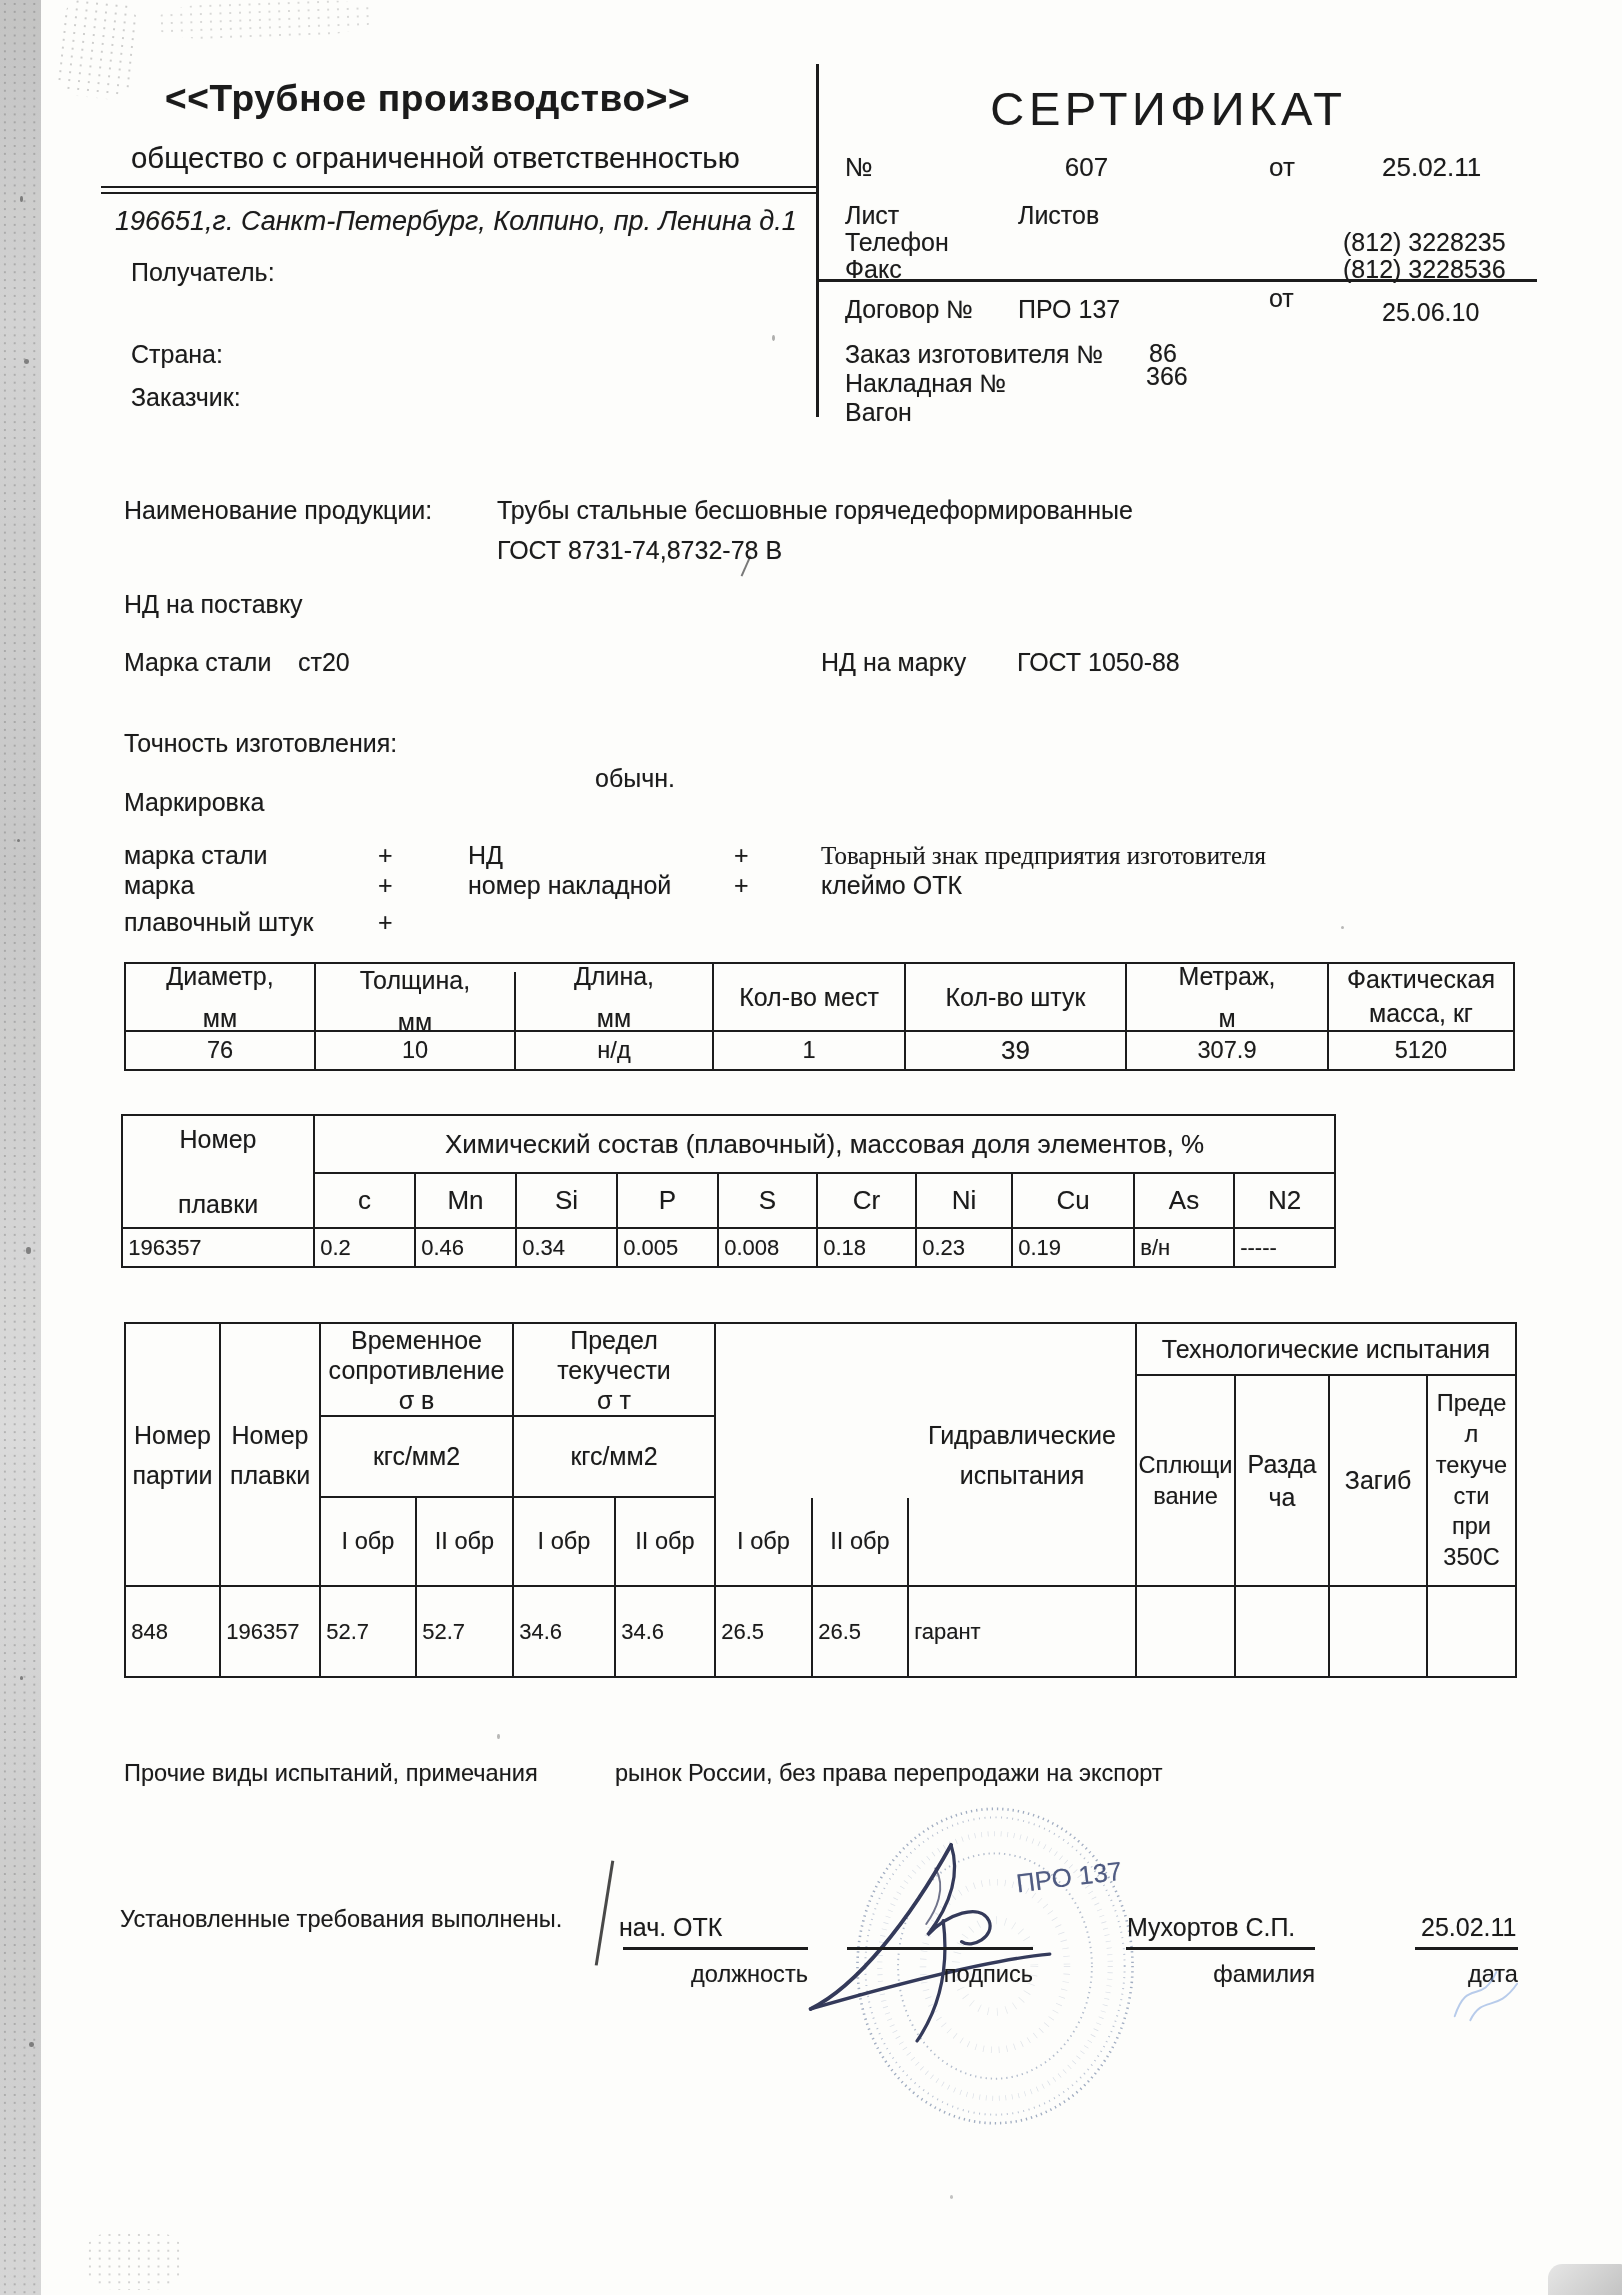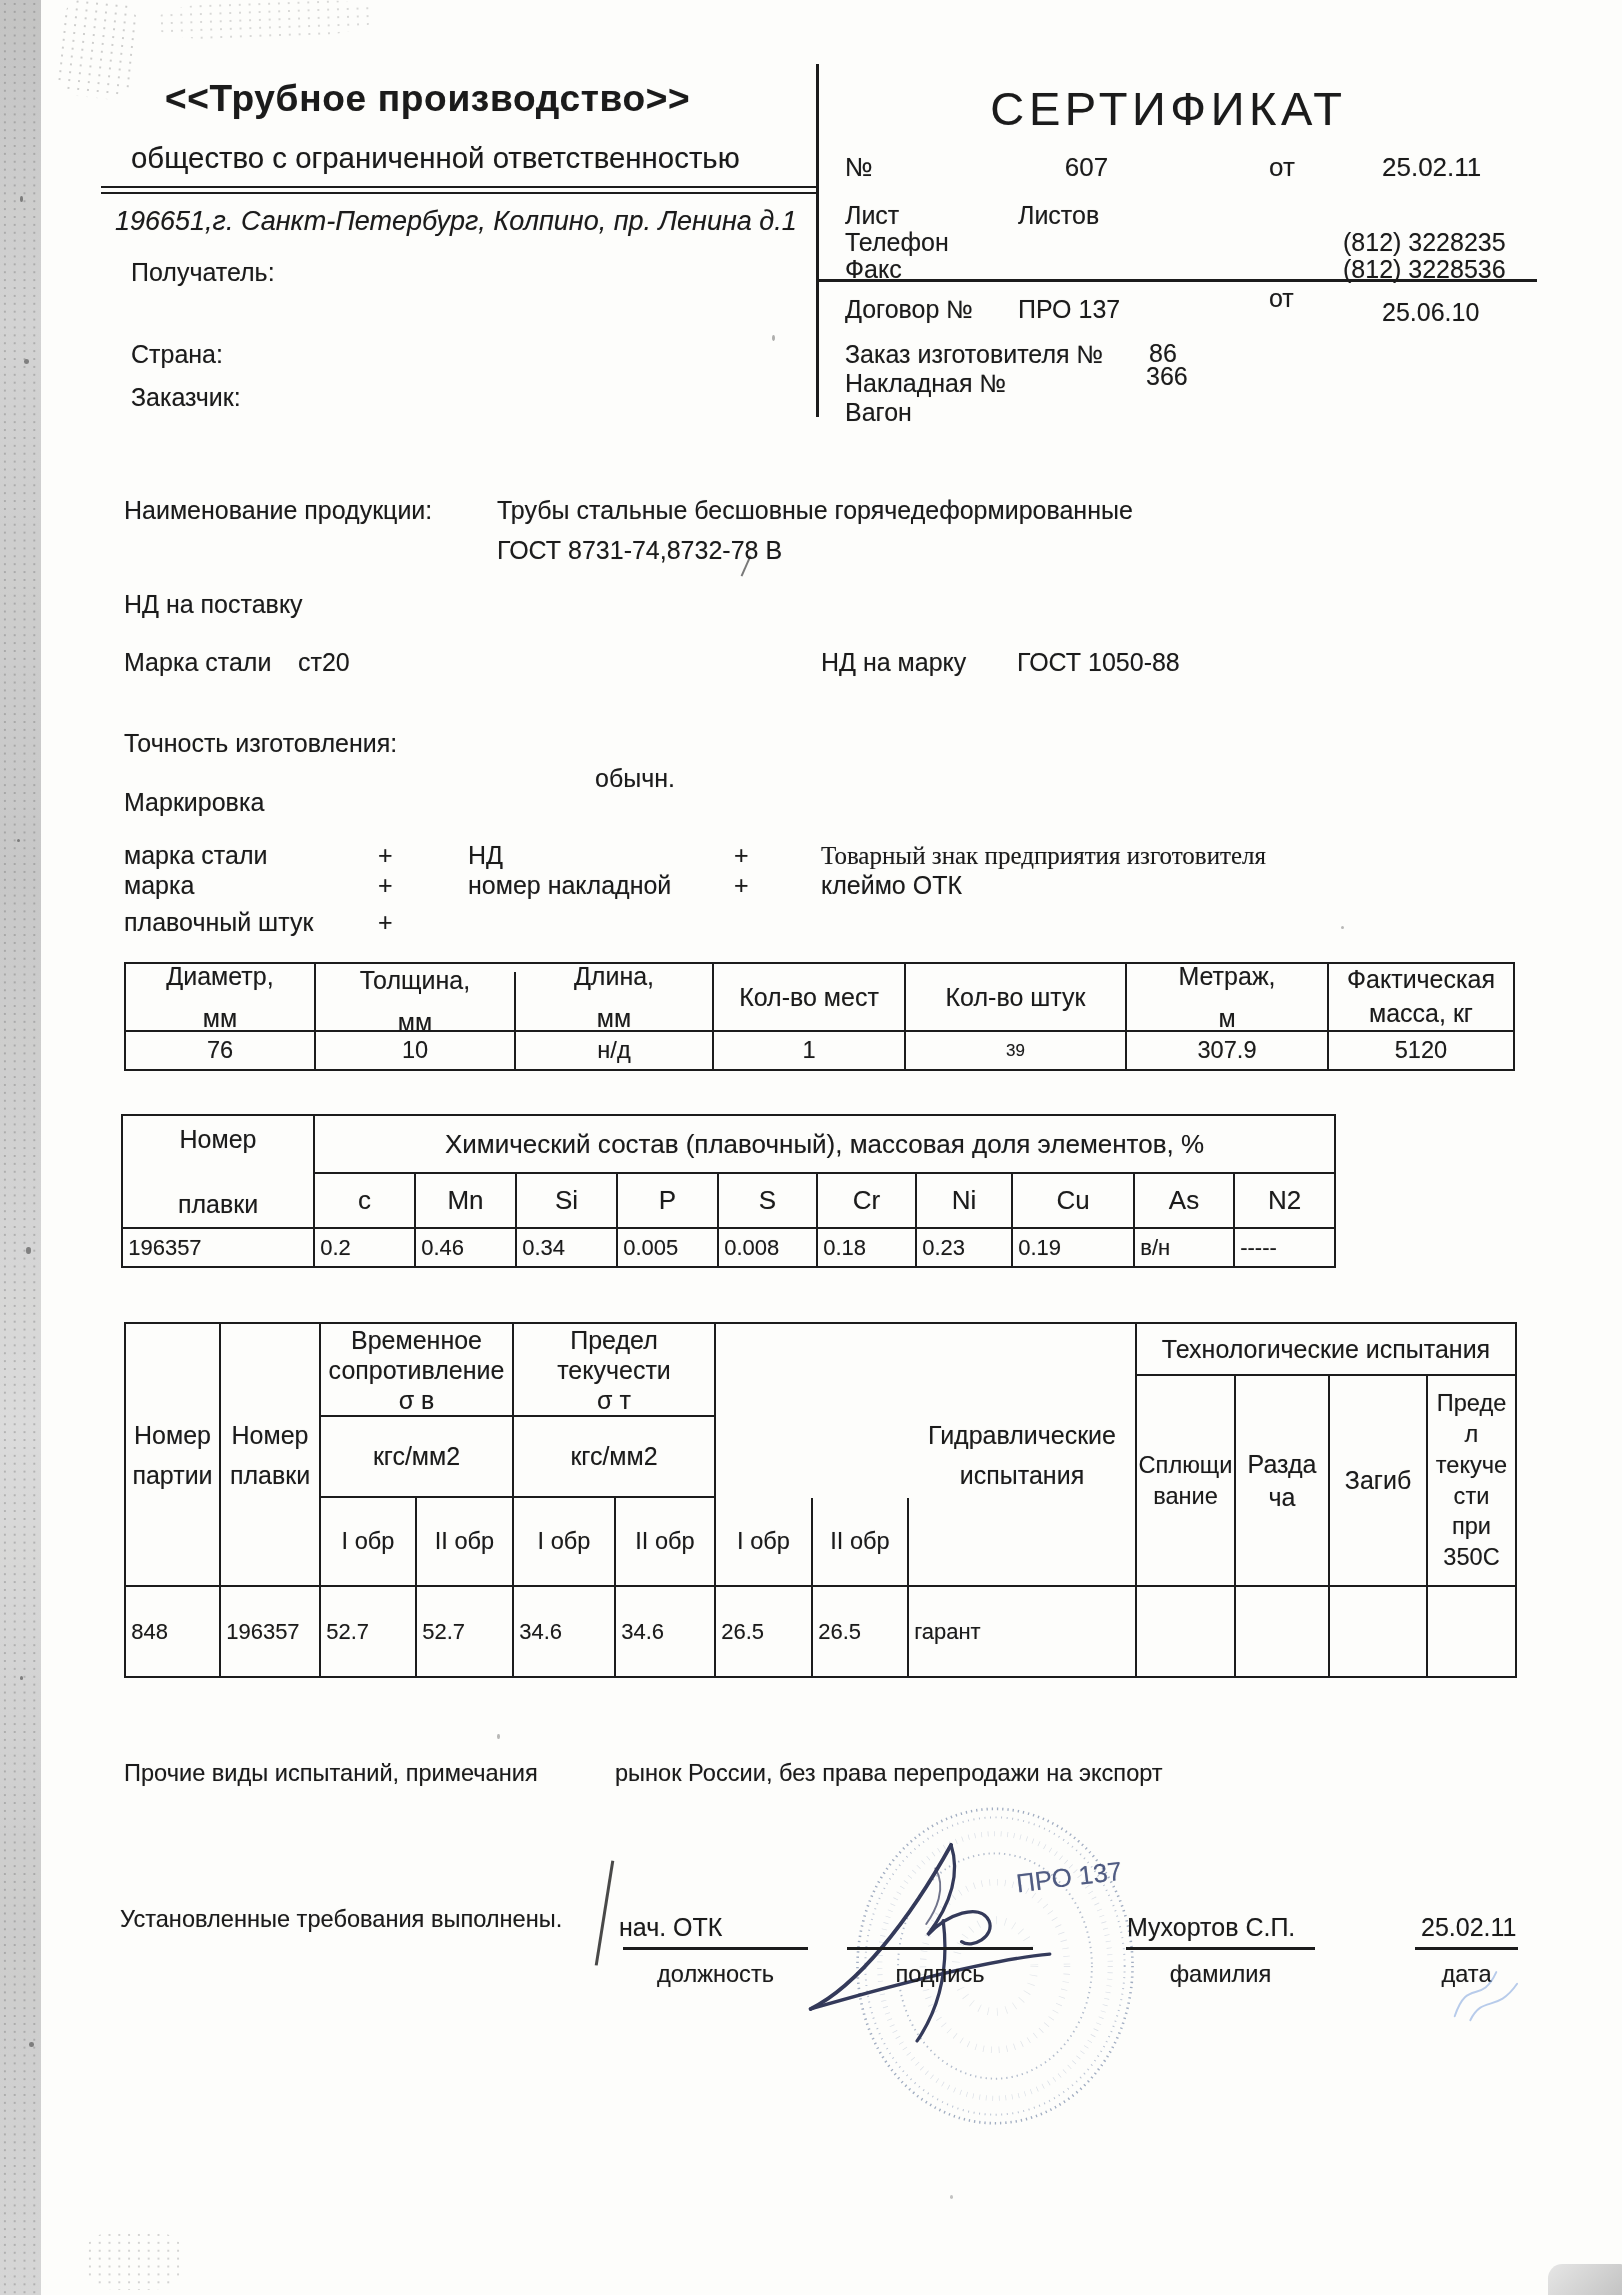--- a/index.html
+++ b/index.html
@@ -3,21 +3,21 @@
 <meta charset="utf-8">
 <style>
   html,body{margin:0;padding:0;}
   body{width:1623px;height:2295px;background:#fdfdfb;position:relative;overflow:hidden;
        font-family:"Liberation Sans","DejaVu Sans",sans-serif;}
   .abs{position:absolute;}
   .t{font-size:25px;color:#1b1b1b;line-height:1.25;white-space:pre-line;
      text-shadow:0 0 0.7px rgba(25,25,25,.38);}
   .b{font-weight:bold;}
   .it{font-style:italic;}
-  .ctr{text-align:center;}
+  .ctr{text-align:right;}
   .hline{position:absolute;background:#1c1c1c;height:2.6px;}
   .vline{position:absolute;background:#1c1c1c;width:2.6px;}
   .tbl{position:absolute;display:grid;border:2.6px solid #1c1c1c;box-sizing:border-box;}
   .cell{border-right:2px solid #1c1c1c;border-bottom:2px solid #1c1c1c;
         display:flex;align-items:center;justify-content:center;text-align:center;
         white-space:pre-line;color:#1b1b1b;box-sizing:border-box;
         text-shadow:0 0 0.7px rgba(25,25,25,.38);}
   .nbb{border-bottom:none!important;}
   .nbr{border-right:none!important;}
   .lft{justify-content:flex-start;text-align:left;padding-left:5.2px;}
@@ -117,21 +117,21 @@
   <div class="cell">Кол-во мест</div>
   <div class="cell">Кол-во штук</div>
   <div class="cell" style="line-height:1.7;">Метраж,
 м</div>
   <div class="cell nbr" style="line-height:1.35;">Фактическая
 масса, кг</div>
   <div class="cell nbb" style="font-size:23.6px;">76</div>
   <div class="cell nbb" style="font-size:23.6px;">10</div>
   <div class="cell nbb" style="font-size:23.6px;">н/д</div>
   <div class="cell nbb" style="font-size:23.6px;">1</div>
-  <div class="cell nbb" style="font-size:17px;">39</div>
+  <div class="cell nbb" style="font-size:26px;">39</div>
   <div class="cell nbb" style="font-size:23.6px;">307.9</div>
   <div class="cell nbb nbr" style="font-size:23.6px;">5120</div>
 </div>
 
 <div class="tbl" style="left:121px;top:1114px;grid-template-columns:192px 101px 101px 101px 101px 99px 99px 96px 122px 100px 99px;grid-template-rows:58px 55px 37px;font-size:26px;">
   <div class="cell" style="grid-column:1;grid-row:1/3;line-height:2.6;font-size:25px;">Номер
 плавки</div>
   <div class="cell nbr" style="grid-column:2/12;grid-row:1;">Химический состав (плавочный), массовая доля элементов, %</div>
   <div class="cell">с</div>
   <div class="cell">Mn</div>

